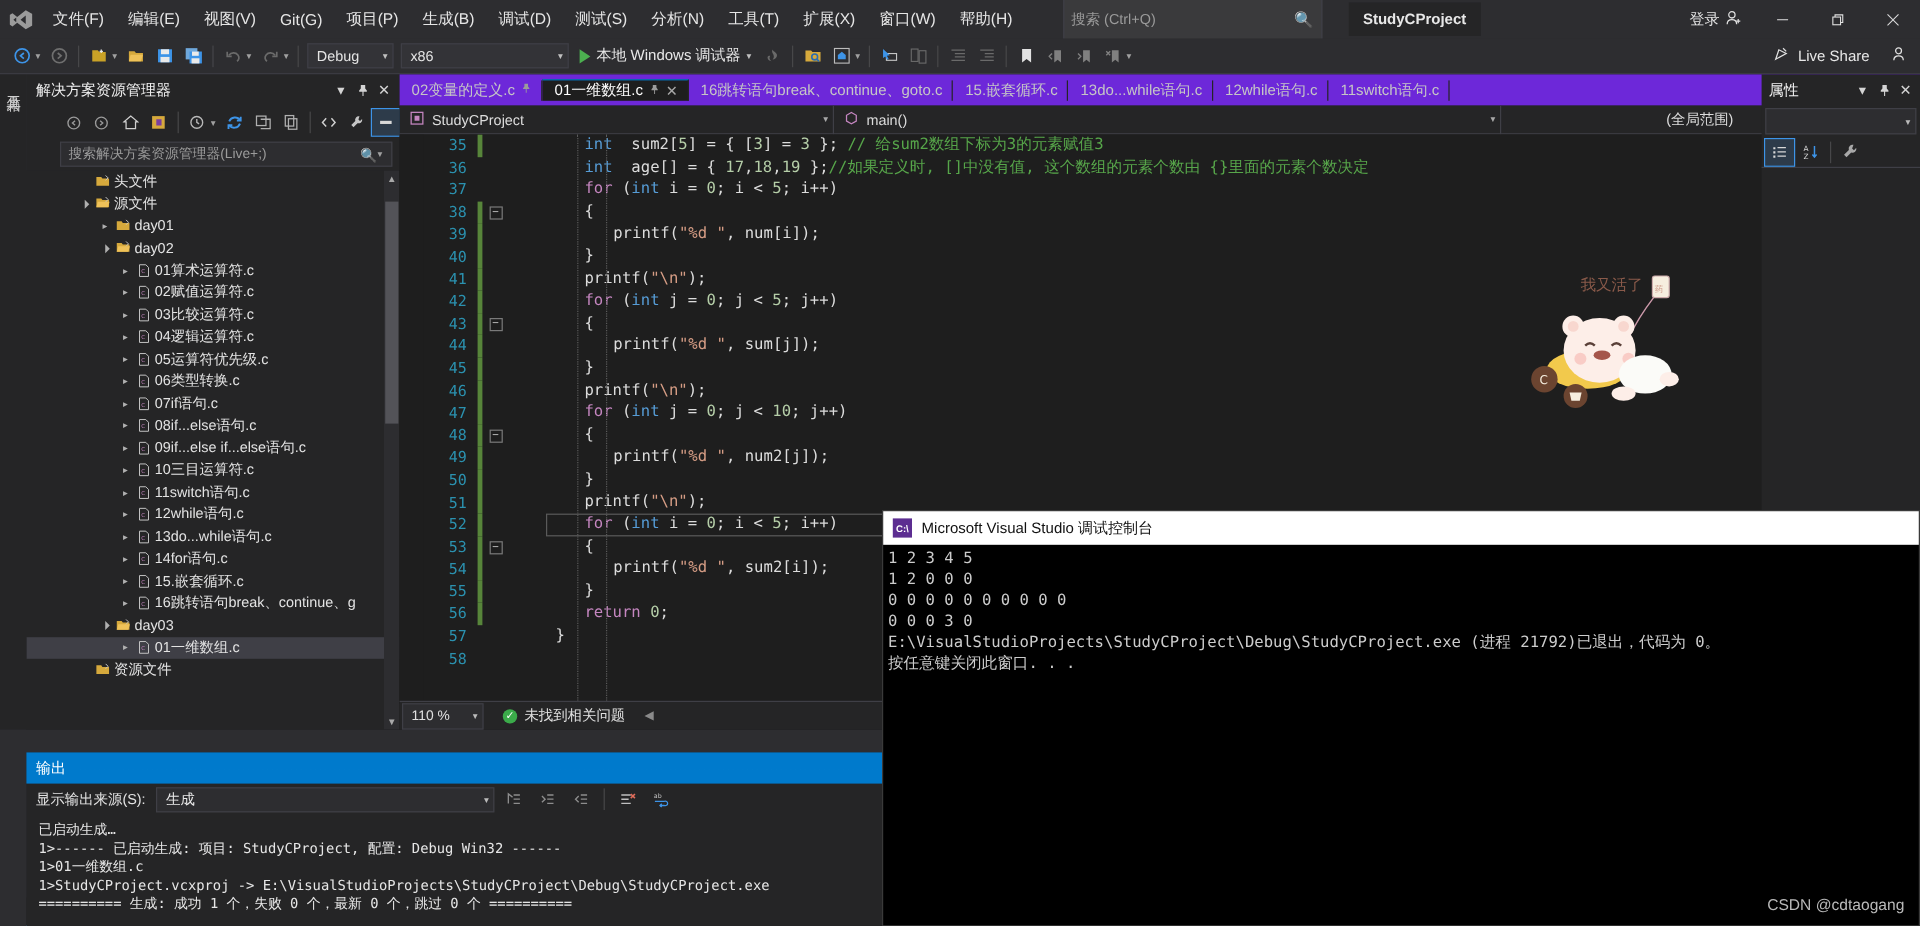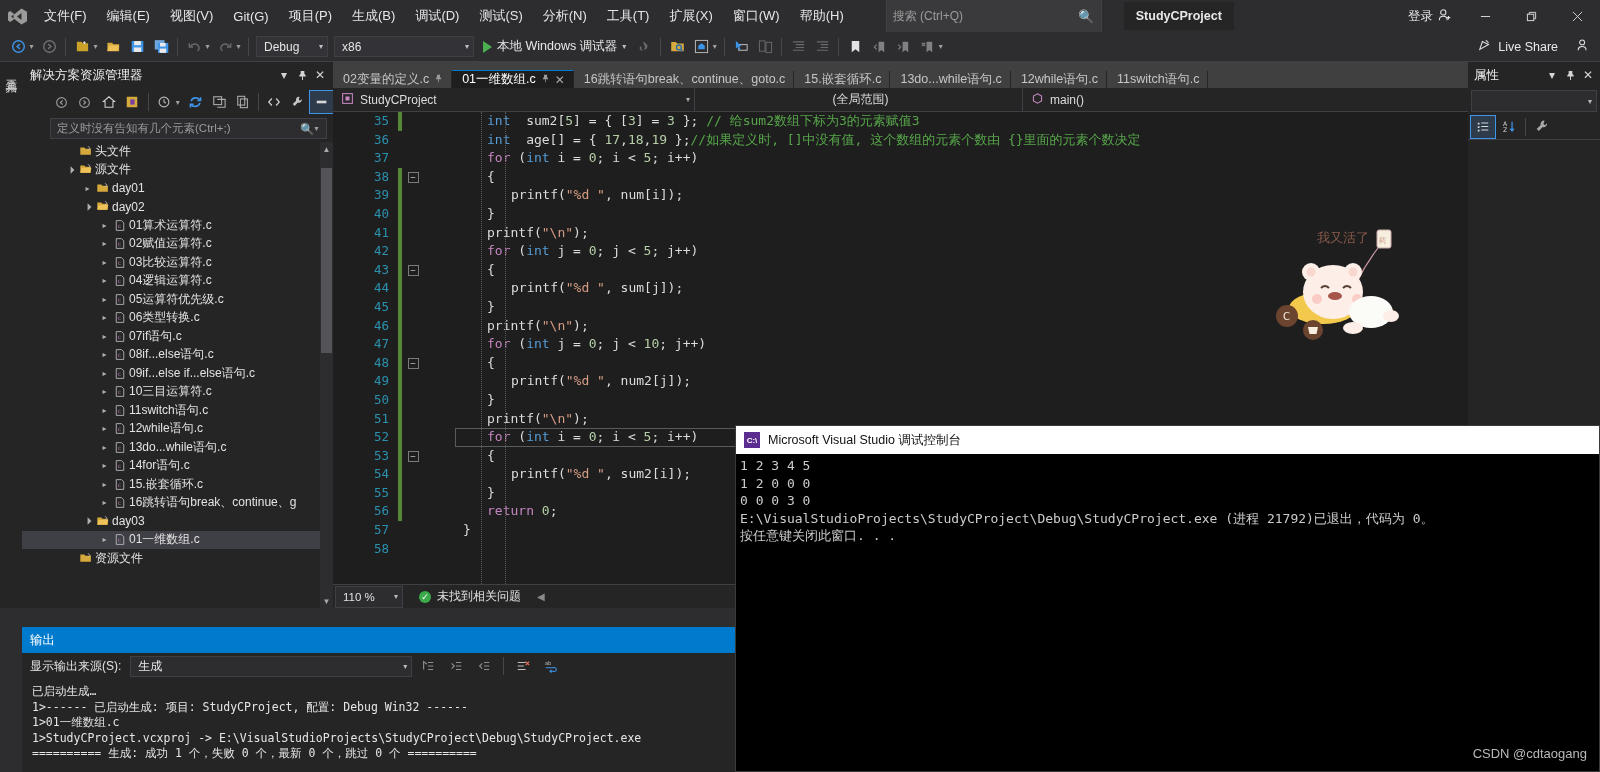--- a/index.html
+++ b/index.html
@@ -98,21 +98,21 @@
   .se-thumb { position: absolute; right: 1px; top: 26px; width: 11px; height: 185px; background: #535358; }
   .se-arrow { position: absolute; right: 0; width: 13px; height: 14px; display: flex; align-items: center; justify-content: center; color: #a9a9a9; font-size: 8px; }
   .se-hscroll { position: absolute; left: 22px; bottom: 31px; width: 311px; height: 14px; background: #2d2d30; display: flex; align-items: center; }
   .se-hthumb { height: 11px; background: #535358; }
   .se-tabs { position: absolute; left: 22px; bottom: 0; width: 311px; height: 24px; background: #252526; display: flex; align-items: flex-end; }
   .se-tab { font-size: 12px; padding: 3px 9px 5px; color: #cfcfcf; }
   .se-tab.act { color: #3d94e8; border-bottom: 1.5px solid #3d94e8; }
 
   
   .ed { position: absolute; left: 333px; top: 62px; width: 1267px; height: 546px; background: #1e1e1e; }
-  .tabstrip { height: 26px; background: #404040; display: flex; align-items: flex-end; }
+  .tabstrip { height: 26px; background: #6d28d9; display: flex; align-items: center; }
   .etab {
     display: flex; align-items: center; font-size: 12.5px; color: #c6c6c6;
     padding: 0 8px 0 10px; gap: 5px; white-space: nowrap; border-right: 1px solid #252526;
   }
   .etab.active { background: #1e1e1e; color: #ffffff; border-top: 1px solid #007acc; }
   .etab .pin { font-size: 10px; color: #9b9b9b; }
   .etab .x { font-size: 12px; color: #a8a8a8; }
   .tabstrip-right { margin-left: auto; display: flex; align-items: center; padding-right: 3px; }
   .navbar2 { height: 24px; background: #252526; display: flex; align-items: center; border-bottom: 1px solid #3f3f46; }
   .navcombo { height: 24px; display: flex; align-items: center; font-size: 12px; color: #dcdcdc; padding: 0 4px 0 8px; border-right: 1px solid #3f3f46; gap: 6px; }
@@ -490,21 +490,21 @@
             <path d="M9.8 2.2a3.4 3.4 0 0 0-4 4.4L2 10.4l2.1 2.1 3.8-3.8a3.4 3.4 0 0 0 4.4-4l-2 2-1.5-1.5z" fill="#c6c6c6"></path>
           </svg>
       </span>
       <span class="sti sel">
         <svg width="14" height="14" viewBox="0 0 16 16">
             <rect x="2" y="6.5" width="11" height="3" fill="#d8d8d8"></rect>
           </svg>
       </span>
     </div>
     <div class="se-search">
-      <span class="ph">定义时没有告知有几个元素(Ctrl+;)</span>
+      <span class="ph">搜索解决方案资源管理器(Live+;)</span>
       <span style="color:#c8c8c8">🔍</span>
       <span class="caret">▾</span>
     </div>
     <div class="tree" id="tree">
       <div class="se-scroll">
         <div class="se-arrow" style="top:0">▲</div>
         <div class="se-thumb"></div>
         <div class="se-arrow" style="bottom:0">▼</div>
       </div>
     <div class="trow" style="padding-left: 42px;">
@@ -801,31 +801,31 @@
       <div class="navcombo" style="width:362px">
         <span>
           <svg width="13" height="13" viewBox="0 0 16 16">
               <rect x="2" y="2" width="12" height="12" fill="none" stroke="#c586c0" stroke-width="1.3"></rect>
               <path d="M5.5 5.5h5v5h-5z" fill="#c586c0"></path>
             </svg>
         </span>
         <span>StudyCProject</span>
         <span class="cc">▾</span>
       </div>
-      <div class="navcombo" style="width:328px;justify-content:center">
-        <span>(全局范围)</span>
-      </div>
       <div class="navcombo" style="width:556px">
         <span>
           <svg width="13" height="13" viewBox="0 0 16 16">
               <path d="M8 2.2 13 5v6l-5 2.8L3 11V5z" fill="none" stroke="#c586c0" stroke-width="1.3"></path>
             </svg>
         </span>
         <span>main()</span>
         <span class="cc">▾</span>
+      </div>
+      <div class="navcombo" style="width:328px;justify-content:center">
+        <span>(全局范围)</span>
       </div>
       <div class="split-btn">
         <svg width="12" height="12" viewBox="0 0 14 14">
             <path d="M1 7h12M5 3.5 7 1.5l2 2M5 10.5 7 12.5l2-2" stroke="#ddd" stroke-width="1.1" fill="none"></path>
           </svg>
       </div>
     </div>
 
     <div class="codearea" id="codearea">
       <div class="gutter-margin"></div>
@@ -1071,20 +1071,21 @@
   </div>
 
   <div class="console">
     <div class="con-title">
       <span class="con-ico">C:\</span>
       <span class="t">Microsoft Visual Studio 调试控制台</span>
     </div>
     <div class="con-body" id="conbody">
         <div class="cline">1 2 3 4 5</div>
         <div class="cline">1 2 0 0 0</div>
+        <div class="cline">0 0 0 0 0 0 0 0 0 0</div>
         <div class="cline">0 0 0 3 0</div>
         <div class="cline">E:\VisualStudioProjects\StudyCProject\Debug\StudyCProject.exe (进程 21792)已退出，代码为 0。</div>
         <div class="cline">按任意键关闭此窗口. . .</div>
       </div>
     <div class="watermark">CSDN @cdtaogang</div>
   </div>
 
 </div>
 
 </body></html>

